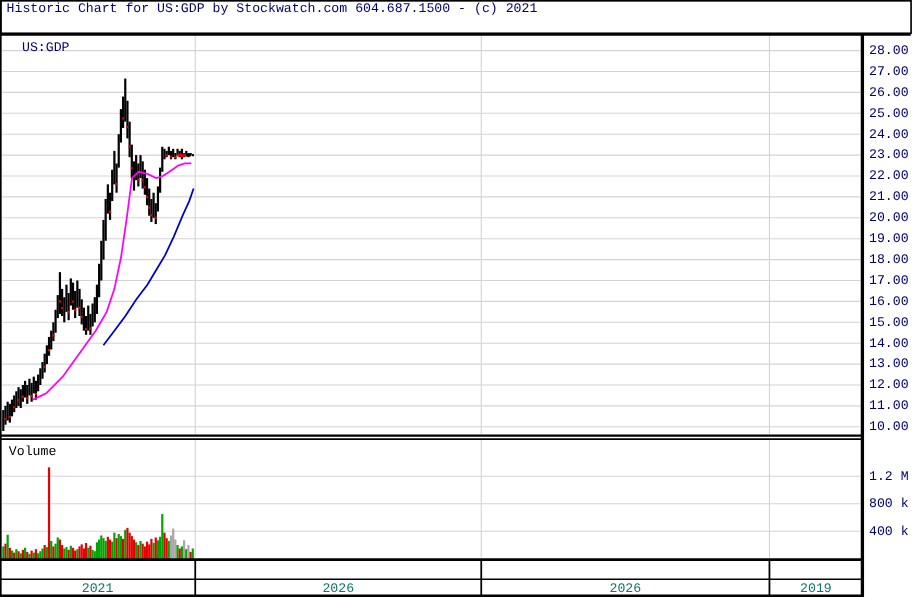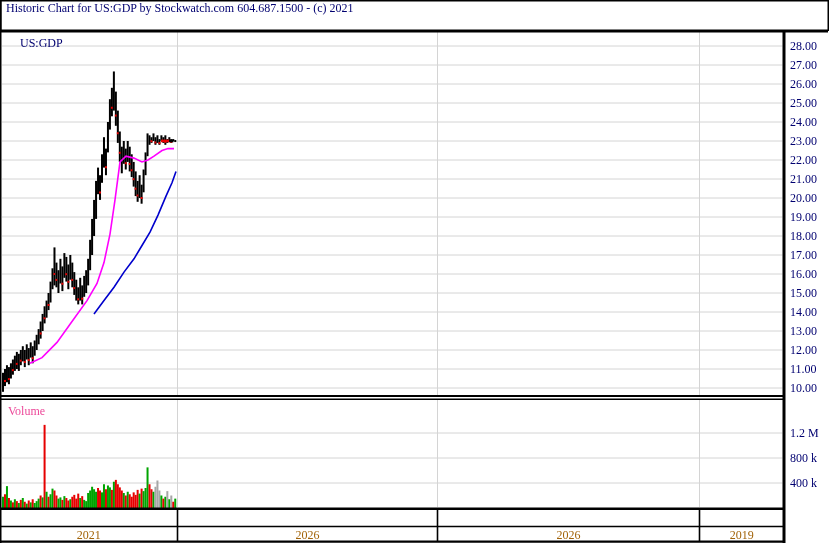--- a/index.html
+++ b/index.html
@@ -1,26 +1,26 @@
 <!DOCTYPE html>
 <html><head>
 <meta charset="utf-8">
 <style>
   html,body{margin:0;padding:0;background:#ffffff;}
   .screen{
     position:relative;width:830px;height:543px;background:#ffffff;
-    font-family:Liberation Serif, serif;overflow:hidden;
+    font-family:Liberation Mono, monospace;overflow:hidden;
   }
   svg{position:absolute;left:0;top:0;}
   .hline{position:absolute;left:6px;font-size:12px;line-height:13px;color:#000070;white-space:pre;}
   .symbol{position:absolute;left:20px;top:36px;font-size:12px;color:#000070;}
-  .vol-label{position:absolute;left:8px;top:404px;font-size:12px;color:#ec4899;}
+  .vol-label{position:absolute;left:8px;top:404px;font-size:12px;color:#000000;}
   .ptick{position:absolute;left:790px;width:44px;font-size:12px;color:#000070;}
   .vtick{position:absolute;left:790px;width:44px;font-size:12px;color:#000070;}
-  .ylabel{position:absolute;width:60px;text-align:center;font-size:12px;color:#a16207;top:528px;}
+  .ylabel{position:absolute;width:60px;text-align:center;font-size:12px;color:#0f766e;top:528px;}
 </style>
 </head>
 <body>
 
 <div class="screen">
   <svg id="chart" width="830" height="543">
       <line x1="2" y1="46" x2="782.5" y2="46" stroke="#d4d4d4" stroke-width="1"></line>
       <line x1="2" y1="65" x2="782.5" y2="65" stroke="#d4d4d4" stroke-width="1"></line>
       <line x1="2" y1="84" x2="782.5" y2="84" stroke="#d4d4d4" stroke-width="1"></line>
       <line x1="2" y1="103" x2="782.5" y2="103" stroke="#d4d4d4" stroke-width="1"></line>

